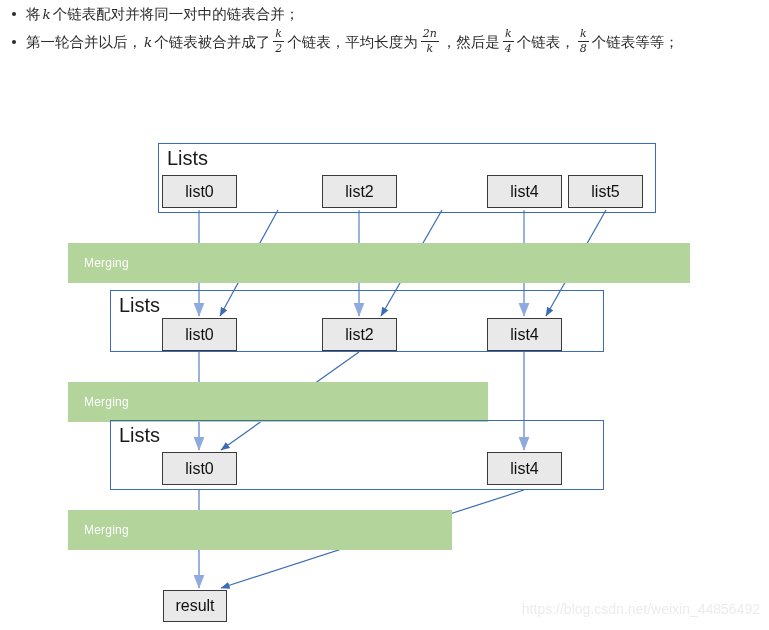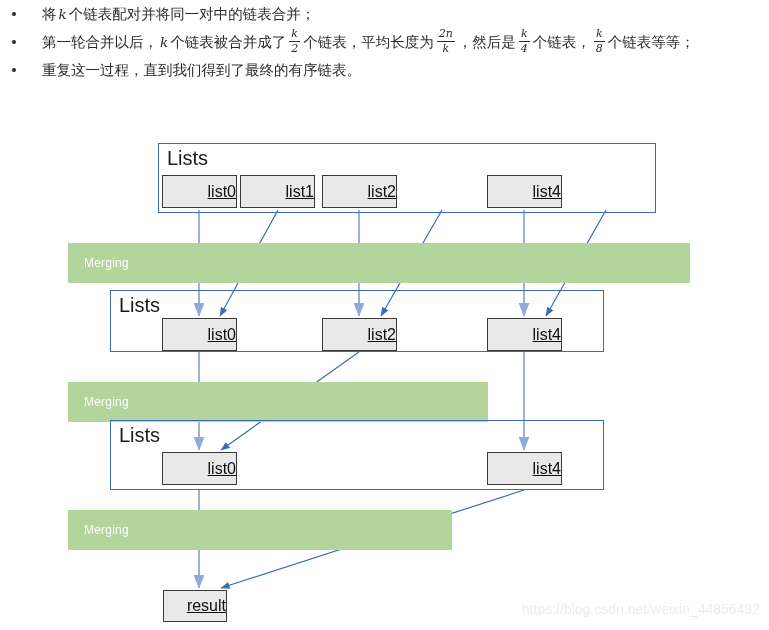--- a/index.html
+++ b/index.html
@@ -23,21 +23,21 @@
     top: 0;
     width: 769px;
   }
   ul.bullets {
     list-style: none;
     margin: 0;
     padding: 0;
   }
   ul.bullets > li {
     position: relative;
-    padding-left: 42px;
+    padding-left: 26px;
     font-size: 14.5px;
     line-height: 28px;
     color: #2b2b2b;
     margin: 0;
   }
   ul.bullets > li::before {
     content: "";
     position: absolute;
     left: 12px;
     top: 12px;
@@ -111,43 +111,41 @@
     font-size: 20px;
     color: #1a1a1a;
   }
   .node {
     position: absolute;
     background: #e9e9e9;
     border: 1.4px solid #3a3a3a;
     box-sizing: border-box;
     display: flex;
     align-items: center;
-    justify-content: flex-end;
+    justify-content: center;
     font-size: 16px;
     color: #101010;
-    text-decoration: underline;
   }
   #watermark {
     position: absolute;
     right: 9px;
     bottom: 13px;
     font-size: 14px;
     color: #ececec;
     white-space: nowrap;
     user-select: none;
   }
 </style>
 </head>
 <body>
 
 <div id="prose">
   <ul class="bullets">
       <li><span>将</span><span class="mi">k</span><span>个链表配对并将同一对中的链表合并；</span></li>
       <li><span>第一轮合并以后，</span><span class="mi">k</span><span>个链表被合并成了</span><span class="frac"><span class="num">k</span><span class="den">2</span></span><span>个链表，平均长度为</span><span class="frac"><span class="num">2n</span><span class="den">k</span></span><span>，然后是</span><span class="frac"><span class="num">k</span><span class="den">4</span></span><span>个链表，</span><span class="frac"><span class="num">k</span><span class="den">8</span></span><span>个链表等等；</span></li>
-      <li><span>重复这一过程，直到我们得到了最终的有序链表。</span></li>
     </ul>
 </div>
 
 <div id="diagram">
   <svg id="wires" viewBox="0 0 769 512" xmlns="http://www.w3.org/2000/svg">
     <defs>
       <marker id="ah-straight" markerWidth="9" markerHeight="9" refX="7.2" refY="3.2" orient="auto" markerUnits="strokeWidth">
         <path d="M0,0.2 L7.6,3.2 L0,6.2 Z" fill="#8faadc"></path>
       </marker>
       <marker id="ah-diagonal" markerWidth="9" markerHeight="9" refX="7.2" refY="3.2" orient="auto" markerUnits="strokeWidth">
@@ -176,29 +174,29 @@
     </div>
     <div class="merge-bar" style="left: 68px; top: 392px; width: 384px; height: 40px; background: rgb(179, 212, 154); color: rgb(255, 255, 255);">
       <span>Merging</span>
     </div>
     <div class="lists-box" style="left: 158px; top: 25px; width: 498px; height: 70px; border-color: rgb(59, 108, 181);">
       <div class="lists-label">Lists</div>
     </div>
     <div class="node" style="left: 162px; top: 57px; width: 75px; height: 33px; background: rgb(233, 233, 233); border-color: rgb(58, 58, 58);">
       <span>list0</span>
     </div>
-    <div class="node" style="left: 240px; top: 57px; width: 75px; height: 33px; background: rgb(233, 233, 233); border-color: rgb(58, 58, 58);">
-      <span>list1</span>
-    </div>
     <div class="node" style="left: 322px; top: 57px; width: 75px; height: 33px; background: rgb(233, 233, 233); border-color: rgb(58, 58, 58);">
       <span>list2</span>
     </div>
     <div class="node" style="left: 487px; top: 57px; width: 75px; height: 33px; background: rgb(233, 233, 233); border-color: rgb(58, 58, 58);">
       <span>list4</span>
     </div>
+    <div class="node" style="left: 568px; top: 57px; width: 75px; height: 33px; background: rgb(233, 233, 233); border-color: rgb(58, 58, 58);">
+      <span>list5</span>
+    </div>
     <div class="lists-box" style="left: 110px; top: 172px; width: 494px; height: 62px; border-color: rgb(59, 108, 181);">
       <div class="lists-label">Lists</div>
     </div>
     <div class="node" style="left: 162px; top: 200px; width: 75px; height: 33px; background: rgb(233, 233, 233); border-color: rgb(58, 58, 58);">
       <span>list0</span>
     </div>
     <div class="node" style="left: 322px; top: 200px; width: 75px; height: 33px; background: rgb(233, 233, 233); border-color: rgb(58, 58, 58);">
       <span>list2</span>
     </div>
     <div class="node" style="left: 487px; top: 200px; width: 75px; height: 33px; background: rgb(233, 233, 233); border-color: rgb(58, 58, 58);">

